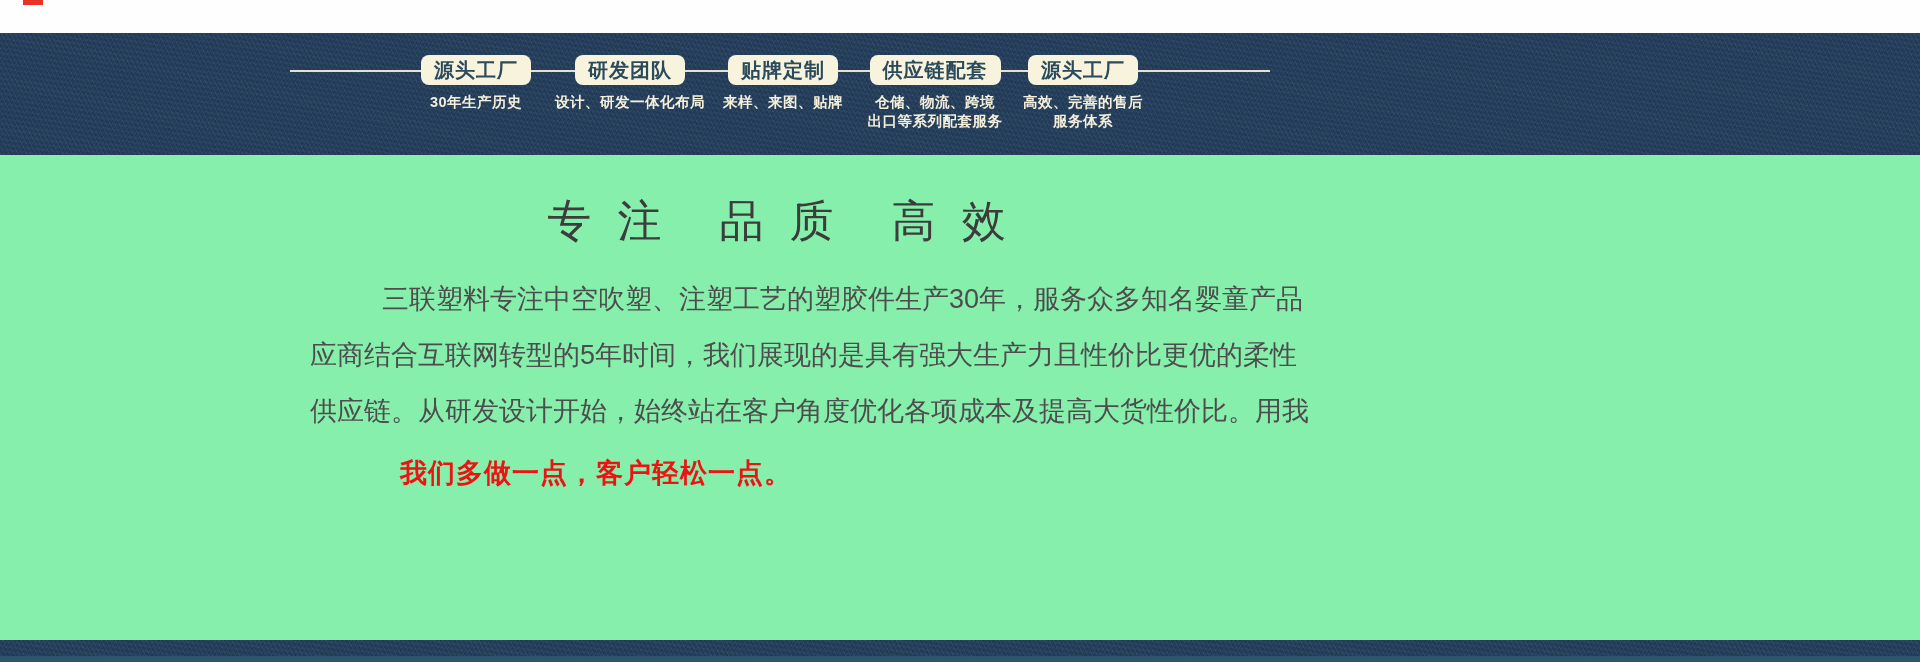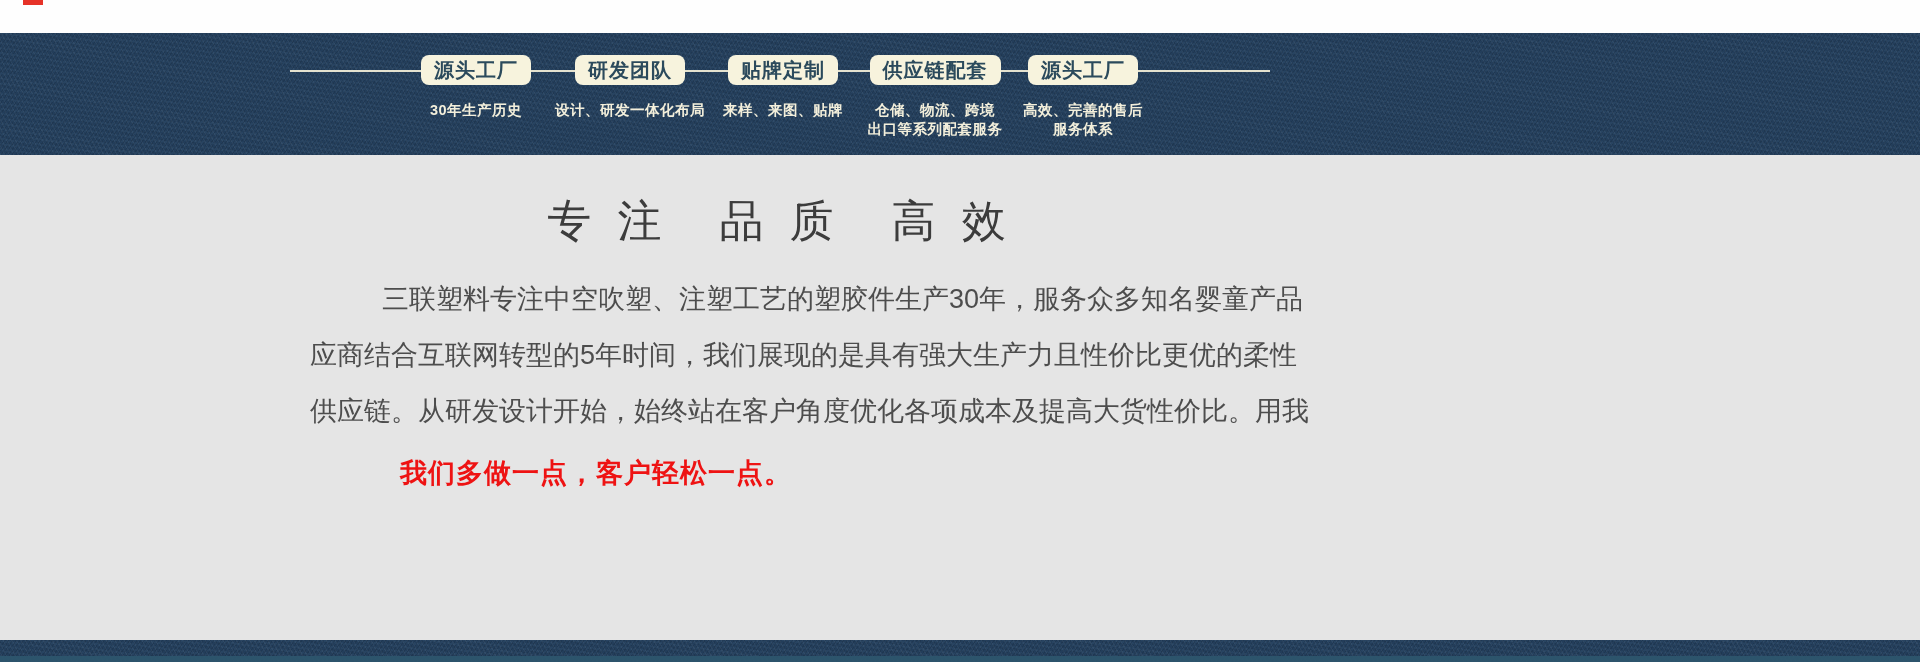--- a/index.html
+++ b/index.html
@@ -23,30 +23,30 @@
   }
   .process-band{position:absolute;left:0;top:33px;width:1920px;height:122px;}
   .band-inner{position:absolute;left:290px;top:0;width:980px;height:122px;}
   .connector-line{position:absolute;left:0;right:0;top:37px;height:2px;background:#efebd6;opacity:.95;}
   .process-step{position:absolute;top:22px;width:230px;text-align:center;}
   .step-badge{
     display:inline-block;background:#f7f3dd;color:#2b4a5c;
     font-size:20px;font-weight:bold;line-height:30px;padding:0 13px;
     border-radius:8px;letter-spacing:1px;position:relative;z-index:2;
   }
-  .step-desc{color:#f3efdb;font-size:14.5px;font-weight:bold;line-height:19px;margin-top:16px;letter-spacing:0.5px;}
+  .step-desc{color:#f3efdb;font-size:14.5px;font-weight:bold;line-height:19px;margin-top:8px;letter-spacing:0.5px;}
   .step-desc2{color:#f3efdb;font-size:14.5px;font-weight:bold;line-height:19px;letter-spacing:0.5px;}
   .s0{left:71px;}  
   .s1{left:225px;} 
   .s2{left:378px;} 
   .s3{left:530px;} 
   .s4{left:678px;} 
 
   
-  .main-section{position:absolute;left:0;top:155px;width:1920px;height:485px;background:#e5e5e5;text-decoration:underline;}
+  .main-section{position:absolute;left:0;top:155px;width:1920px;height:485px;background:#86efac;text-decoration:underline;}
   .content-col{position:absolute;left:290px;top:0;width:980px;}
   .intro-title{
     margin-top:40px;text-align:center;color:#3c3c3c;
     font-size:44px;line-height:52px;font-weight:500;letter-spacing:7px;white-space:pre;
   }
   .intro-paragraph{margin-top:24px;color:#4d4d4d;font-size:27px;text-align:center;}
   .paragraph-line{display:block;height:56px;line-height:56px;white-space:nowrap;margin-left:20px;}
   .paragraph-line.first{text-indent:72px;}
   .slogan{
     margin-top:14px;margin-left:110px;height:40px;line-height:40px;

